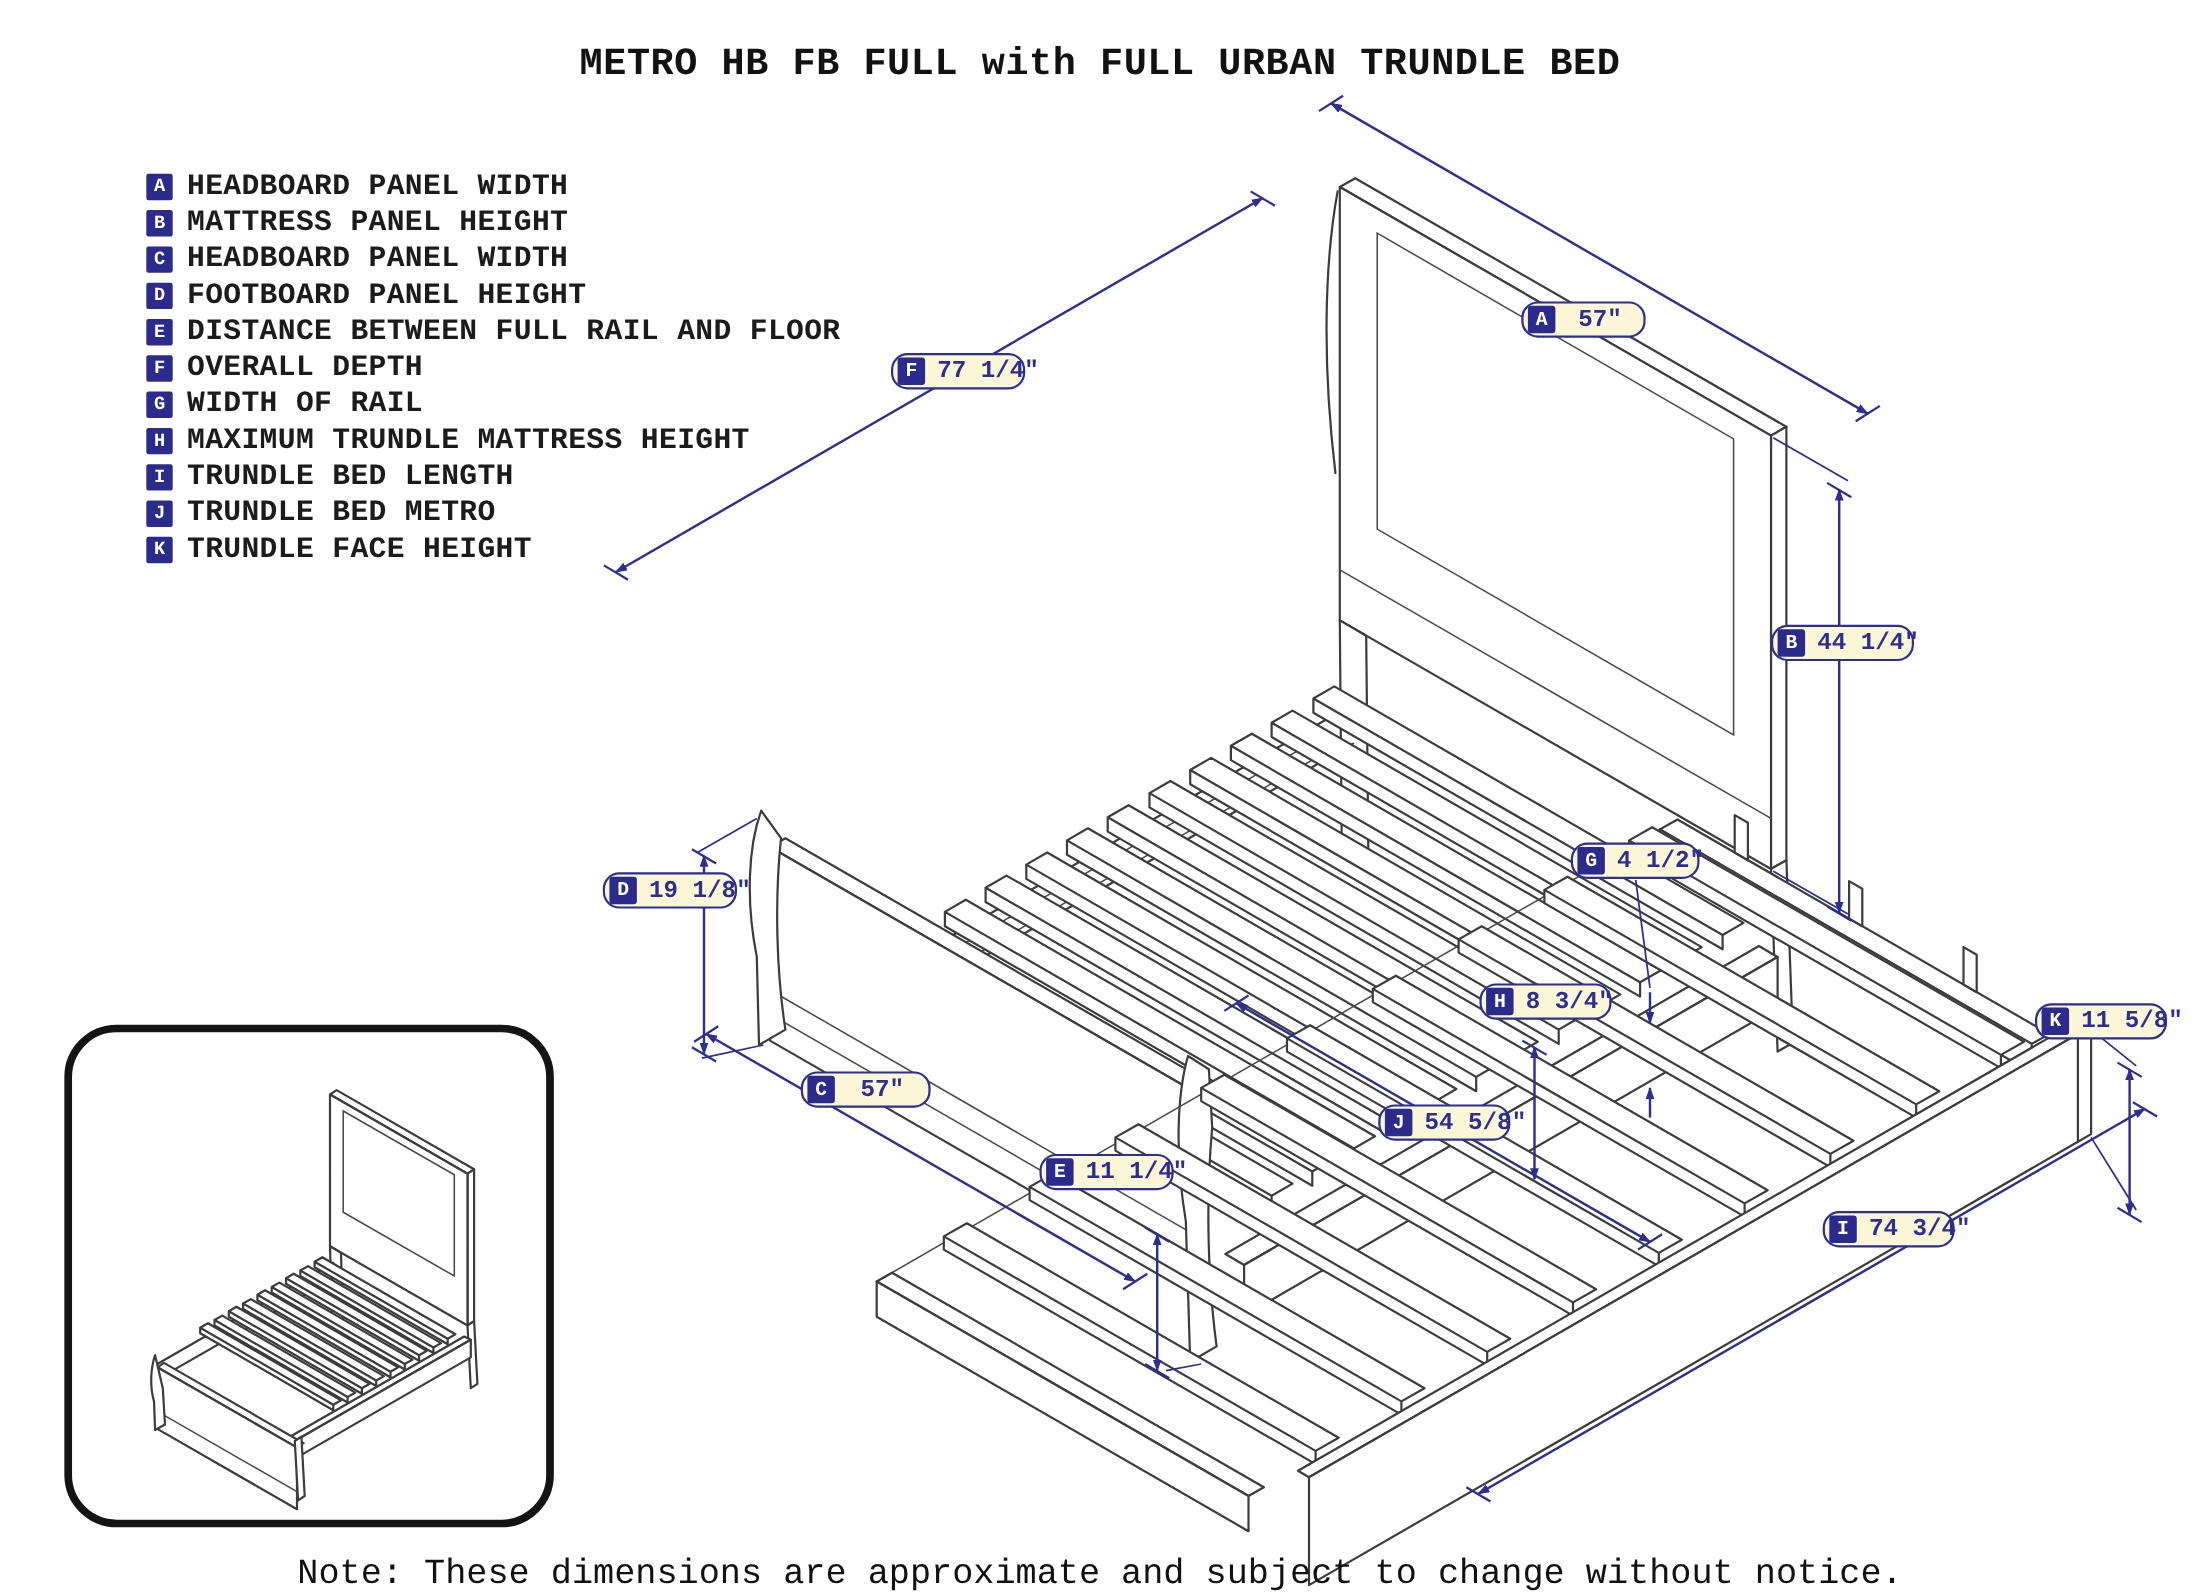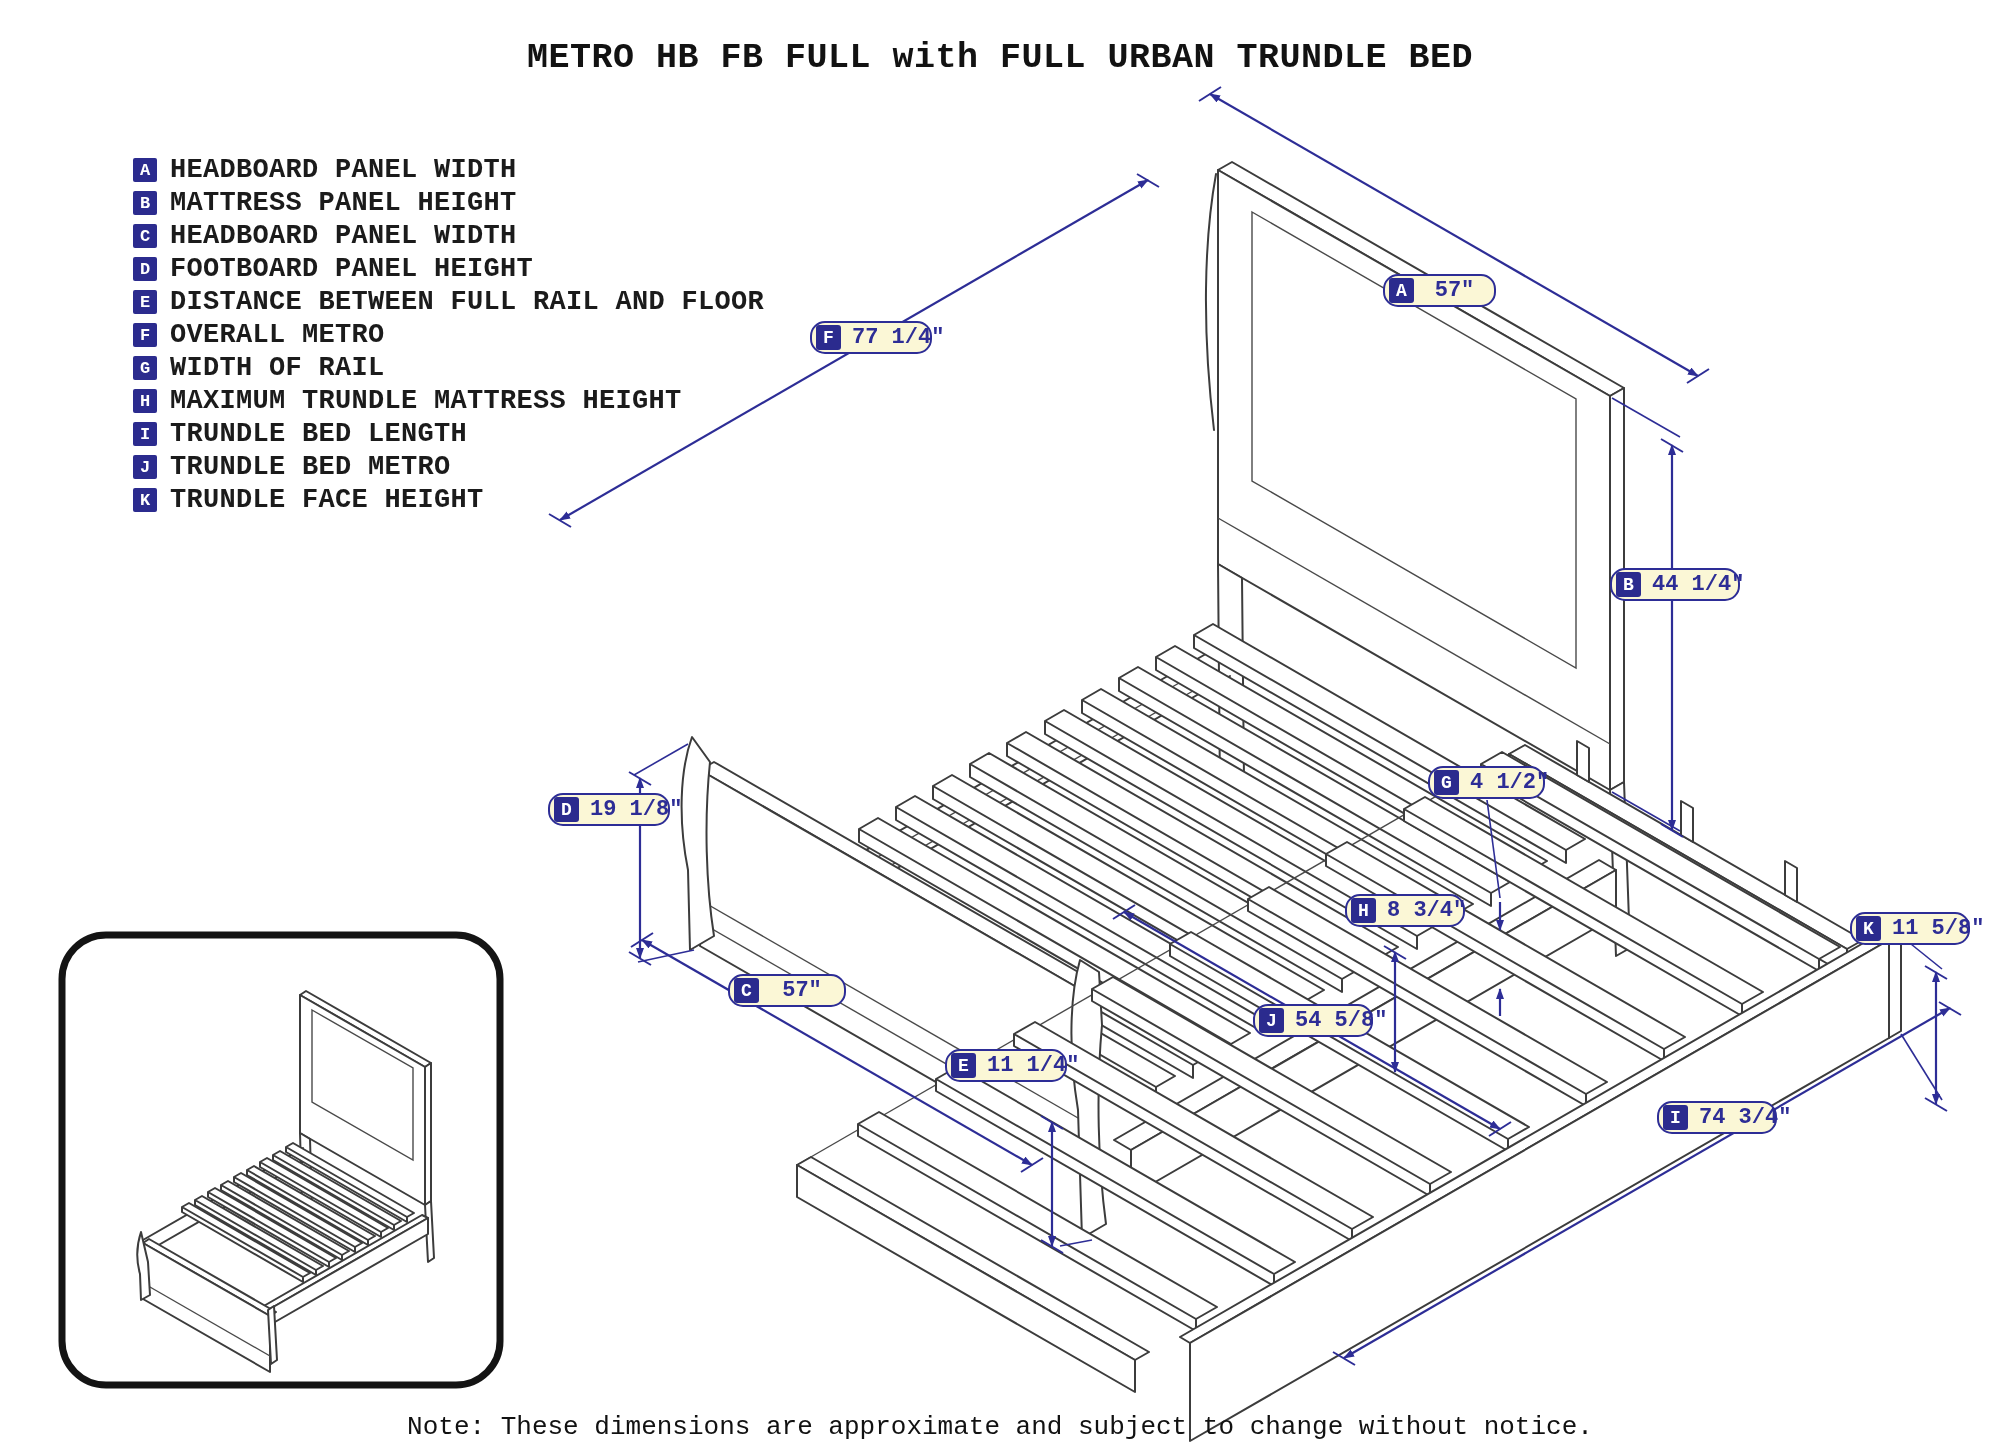--- a/index.html
+++ b/index.html
@@ -22,21 +22,21 @@
   .ext{stroke:#2D2D96;stroke-width:1.6;fill:none;}
   .inset-border{fill:none;stroke:#141414;stroke-width:7;}
   .dim-badge{position:absolute;display:flex;align-items:center;gap:7px;height:33px;
        box-sizing:border-box;background:#FBF7D6;border:2.5px solid #2D2D96;border-radius:15px;
        padding:0 6px 0 4px;z-index:5;}
   .badge-key{width:25px;height:25px;background:#2B2B8E;color:#ffffff;font-weight:bold;font-size:18px;
        display:flex;align-items:center;justify-content:center;border-radius:3px;flex:0 0 25px;}
   .badge-val{color:#2D2D96;font-size:22px;font-weight:600;flex:1;text-align:center;
        white-space:nowrap;padding:0 4px;}
   .footer-note{position:absolute;top:1412px;left:0;width:100%;text-align:center;
-       font-size:26px;color:#111111;}
+       font-size:32px;color:#111111;}
 </style>
 </head>
 <body>
 
 <div id="app">
 
   <div class="page-title">METRO HB FB FULL with FULL URBAN TRUNDLE BED</div>
 
   <div class="legend">
     <div class="leg-row">
@@ -54,21 +54,21 @@
     <div class="leg-row">
         <span class="leg-key">D</span>
         <span class="leg-label">FOOTBOARD PANEL HEIGHT</span>
       </div>
     <div class="leg-row">
         <span class="leg-key">E</span>
         <span class="leg-label">DISTANCE BETWEEN FULL RAIL AND FLOOR</span>
       </div>
     <div class="leg-row">
         <span class="leg-key">F</span>
-        <span class="leg-label">OVERALL METRO</span>
+        <span class="leg-label">OVERALL DEPTH</span>
       </div>
     <div class="leg-row">
         <span class="leg-key">G</span>
         <span class="leg-label">WIDTH OF RAIL</span>
       </div>
     <div class="leg-row">
         <span class="leg-key">H</span>
         <span class="leg-label">MAXIMUM TRUNDLE MATTRESS HEIGHT</span>
       </div>
     <div class="leg-row">

